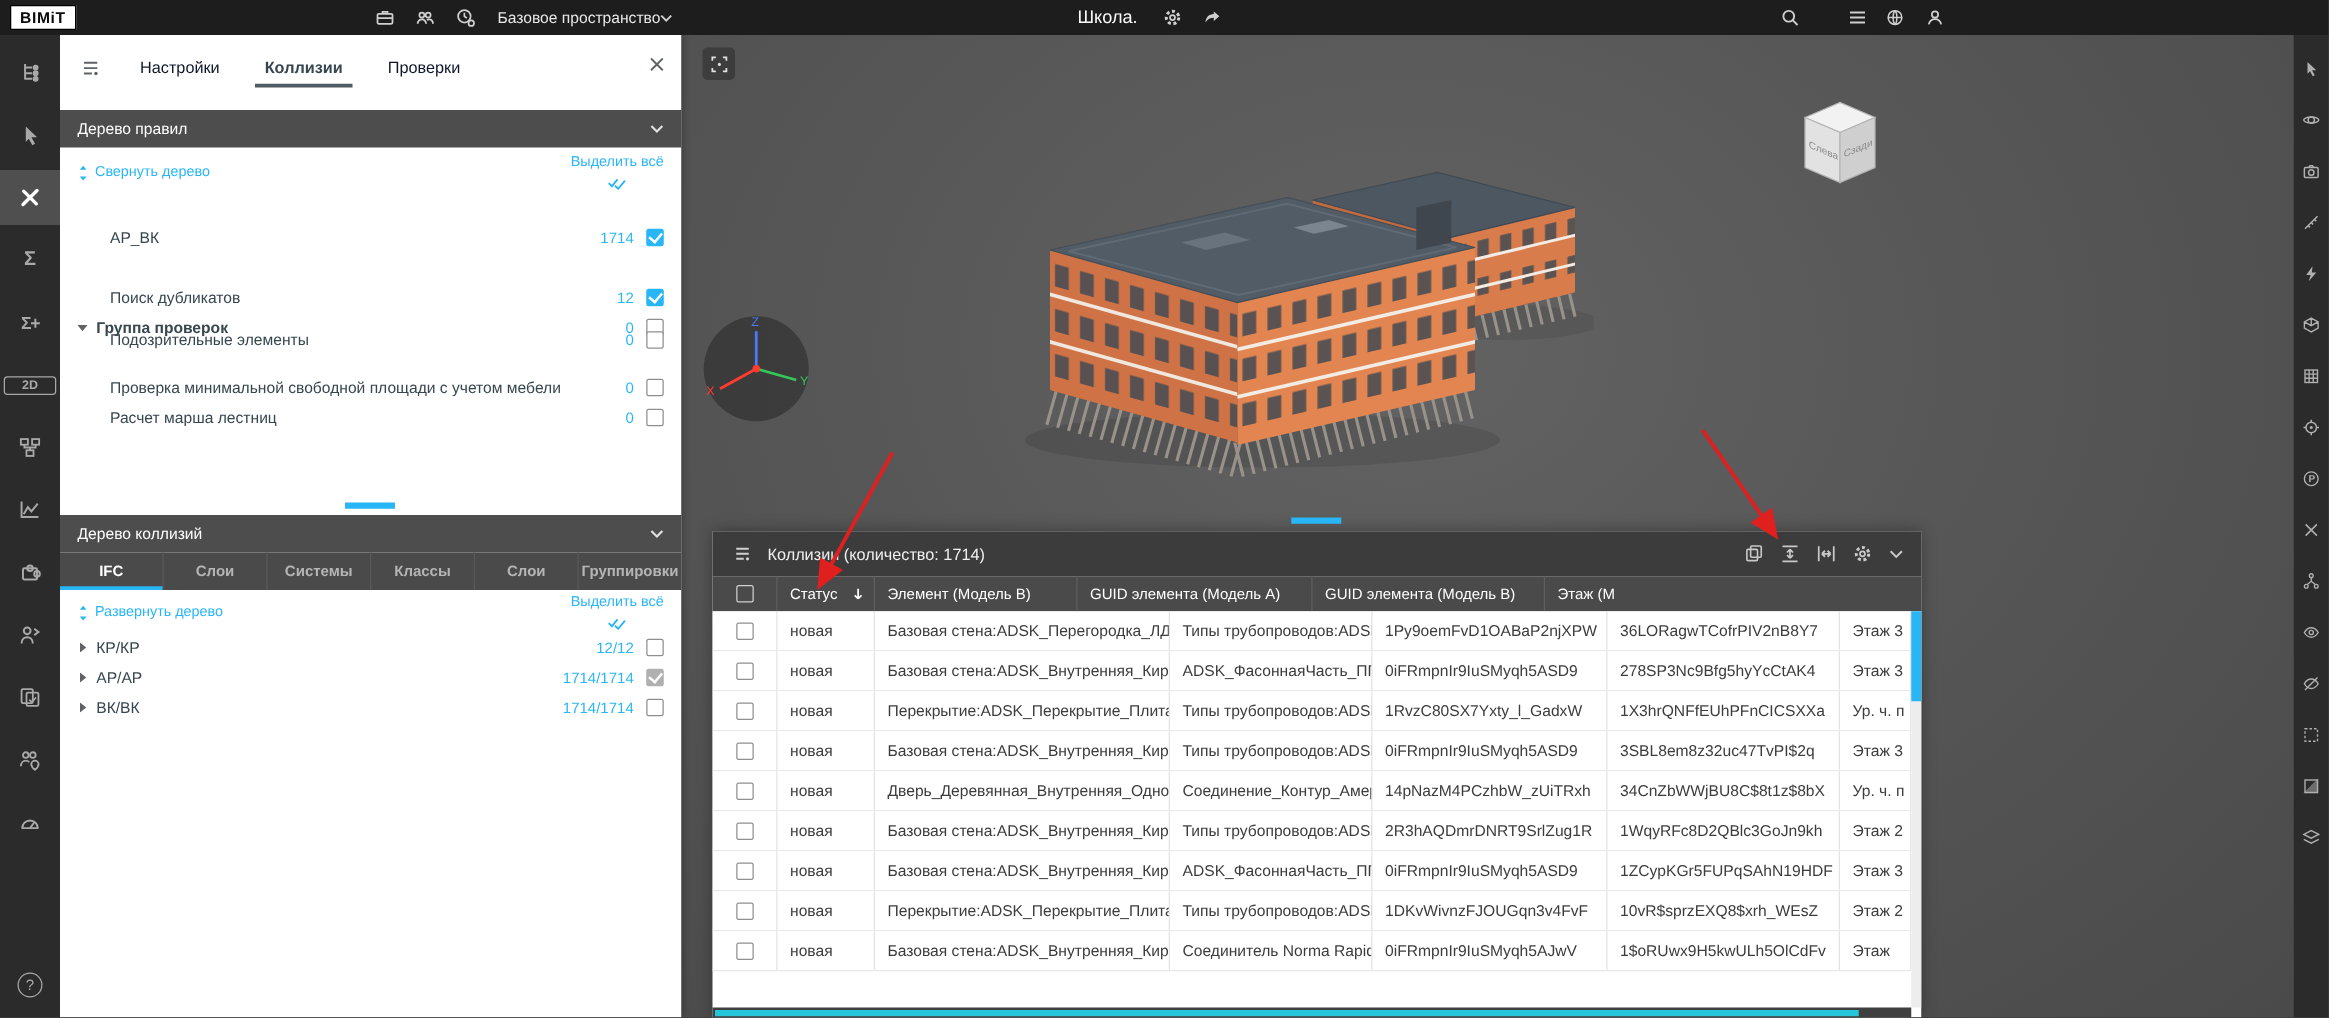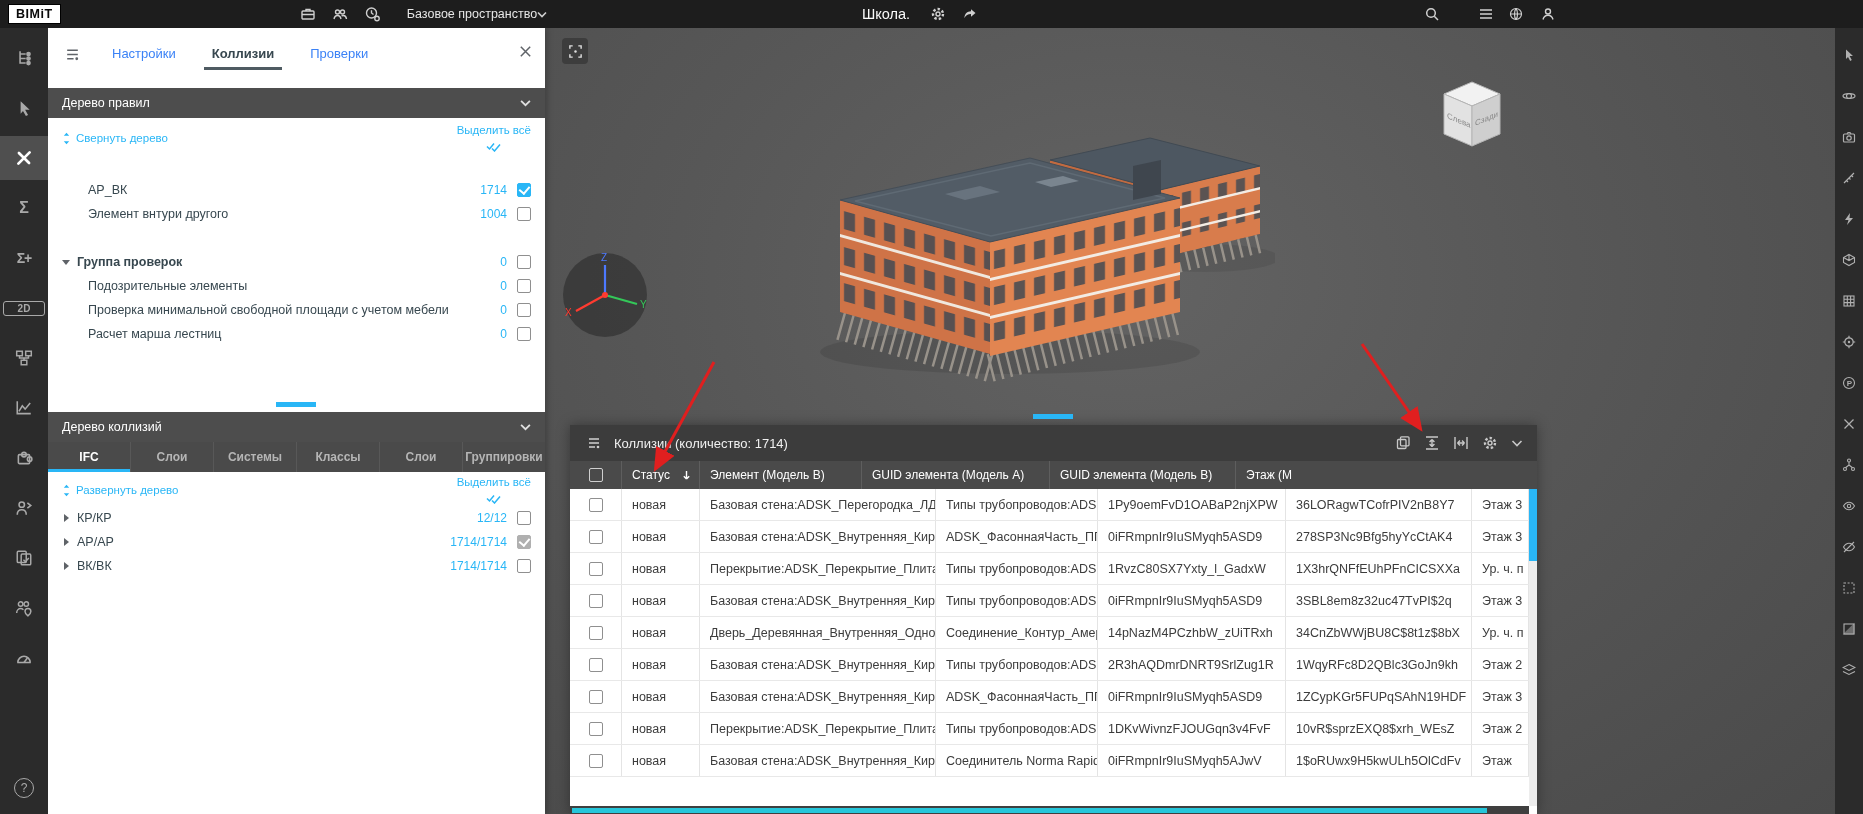--- a/index.html
+++ b/index.html
@@ -6,21 +6,21 @@
   html,body { background:#333; }
   .app { position:relative; width:1863px; height:814px; overflow:hidden;
          font-family:"Liberation Sans", sans-serif; background:#4f4f4f; }
 
   
   .topbar { position:absolute; left:0; top:0; width:1863px; height:28px; background:#1d1d1d; z-index:30; }
   .logo { position:absolute; left:8px; top:4px; height:20px; background:#fff; color:#0a0a0a;
           font-weight:bold; font-size:12.5px; padding:2px 7px; letter-spacing:.5px; border:1px solid #000; }
   .tb-ic { position:absolute; top:6px; width:16px; height:16px; color:#cfcfcf; display:flex; align-items:center; justify-content:center; cursor:pointer; }
   .space-sel { position:absolute; left:398px; top:0; width:158px; height:28px; display:flex; align-items:center;
-               justify-content:center; color:#e6e6e6; font-size:12.5px; cursor:pointer; }
+               justify-content:flex-start; color:#e6e6e6; font-size:12.5px; cursor:pointer; }
   .tb-title { position:absolute; left:862px; top:6px; color:#fafafa; font-size:14.5px; }
 
   
   .lrail { position:absolute; left:0; top:28px; width:48px; height:786px; background:#2b2b2b; z-index:20; }
   .lrail-btn { position:absolute; left:0; width:48px; height:44px; display:flex; align-items:center; justify-content:center;
                color:#a9a9a9; cursor:pointer; }
   .lrail-btn.active { background:#4f4f4f; color:#fff; }
   .lrail-btn .glyph { font-size:16px; font-weight:bold; }
   .g2d { border:1.5px solid currentColor; border-radius:3px; font-size:10px; font-weight:bold; padding:1px 14px; }
   .lrail-help { position:absolute; left:14px; bottom:16px; width:20px; height:20px; border:1.5px solid #a9a9a9; border-radius:50%;
@@ -29,21 +29,21 @@
   
   .rrail { position:absolute; left:1835px; top:28px; width:28px; height:786px; background:#2b2b2b; z-index:20; }
   .rrail-btn { position:absolute; left:0; width:28px; height:30px; display:flex; align-items:center; justify-content:center;
                color:#b0b0b0; cursor:pointer; }
 
   
   .lpanel { position:absolute; left:48px; top:28px; width:497px; height:786px; background:#fff; z-index:15;
             box-shadow:2px 0 6px rgba(0,0,0,.25); }
   .lp-menu { position:absolute; left:16px; top:18px; color:#5f6368; cursor:pointer; }
   .lp-tabs { position:absolute; left:46px; top:0; height:50px; display:flex; }
-  .lp-tab { padding:0 18px; display:flex; align-items:center; font-size:13px; color:#3b82f6; cursor:pointer; position:relative; }
+  .lp-tab { padding:0 18px; display:flex; align-items:center; font-size:13px; color:#0f172a; cursor:pointer; position:relative; }
   .lp-tab.active { color:#37474f; font-weight:bold; }
   .lp-tab.active::after { content:""; position:absolute; left:10px; right:10px; bottom:8px; height:3px; background:#4f5b62; }
   .lp-close { position:absolute; right:12px; top:16px; color:#5f6368; cursor:pointer; }
 
   .sec-head { position:absolute; left:0; width:497px; height:30px; background:#4d4d4d; color:#fff; display:flex;
               align-items:center; padding:0 14px; font-size:12.5px; cursor:pointer; }
   .sec-head svg { margin-left:auto; }
 
   .links-row { position:absolute; left:0; width:497px; height:20px; display:flex; align-items:center; padding:0 14px; }
   .link { color:#29b6f6; font-size:11.5px; display:flex; align-items:center; gap:5px; cursor:pointer; }
@@ -397,34 +397,34 @@
             <path d="M1 5.5L3.5 8 8 2.5M6 7.5L8.5 10 14 3.5"></path>
           </svg>
       </span>
     </div>
 
     <div class="trow child" style="top:150px">
       <span class="label">АР_ВК</span>
       <span class="count">1714</span>
       <span class="cb checked"></span>
     </div>
-    <div class="trow child" style="top:174px">
-      <span class="label">Элемент внтури другого</span>
-      <span class="count">1004</span>
-      <span class="cb"></span>
+    <div class="trow child" style="top:198px">
+      <span class="label">Поиск дубликатов</span>
+      <span class="count">12</span>
+      <span class="cb checked"></span>
     </div>
     <div class="trow bold" style="top:222px">
       <svg class="tri" width="8" height="8" viewBox="0 0 8 8">
           <path d="M0 2h8L4 7z" fill="#5f6368"></path>
         </svg>
       <span class="label">Группа проверок</span>
       <span class="count">0</span>
       <span class="cb"></span>
     </div>
-    <div class="trow child" style="top:246px">
+    <div class="trow child" style="top:232px">
       <span class="label">Подозрительные элементы</span>
       <span class="count">0</span>
       <span class="cb"></span>
     </div>
     <div class="trow child" style="top:270px">
       <span class="label">Проверка минимальной свободной площади с учетом мебели</span>
       <span class="count">0</span>
       <span class="cb"></span>
     </div>
     <div class="trow child" style="top:294px">

